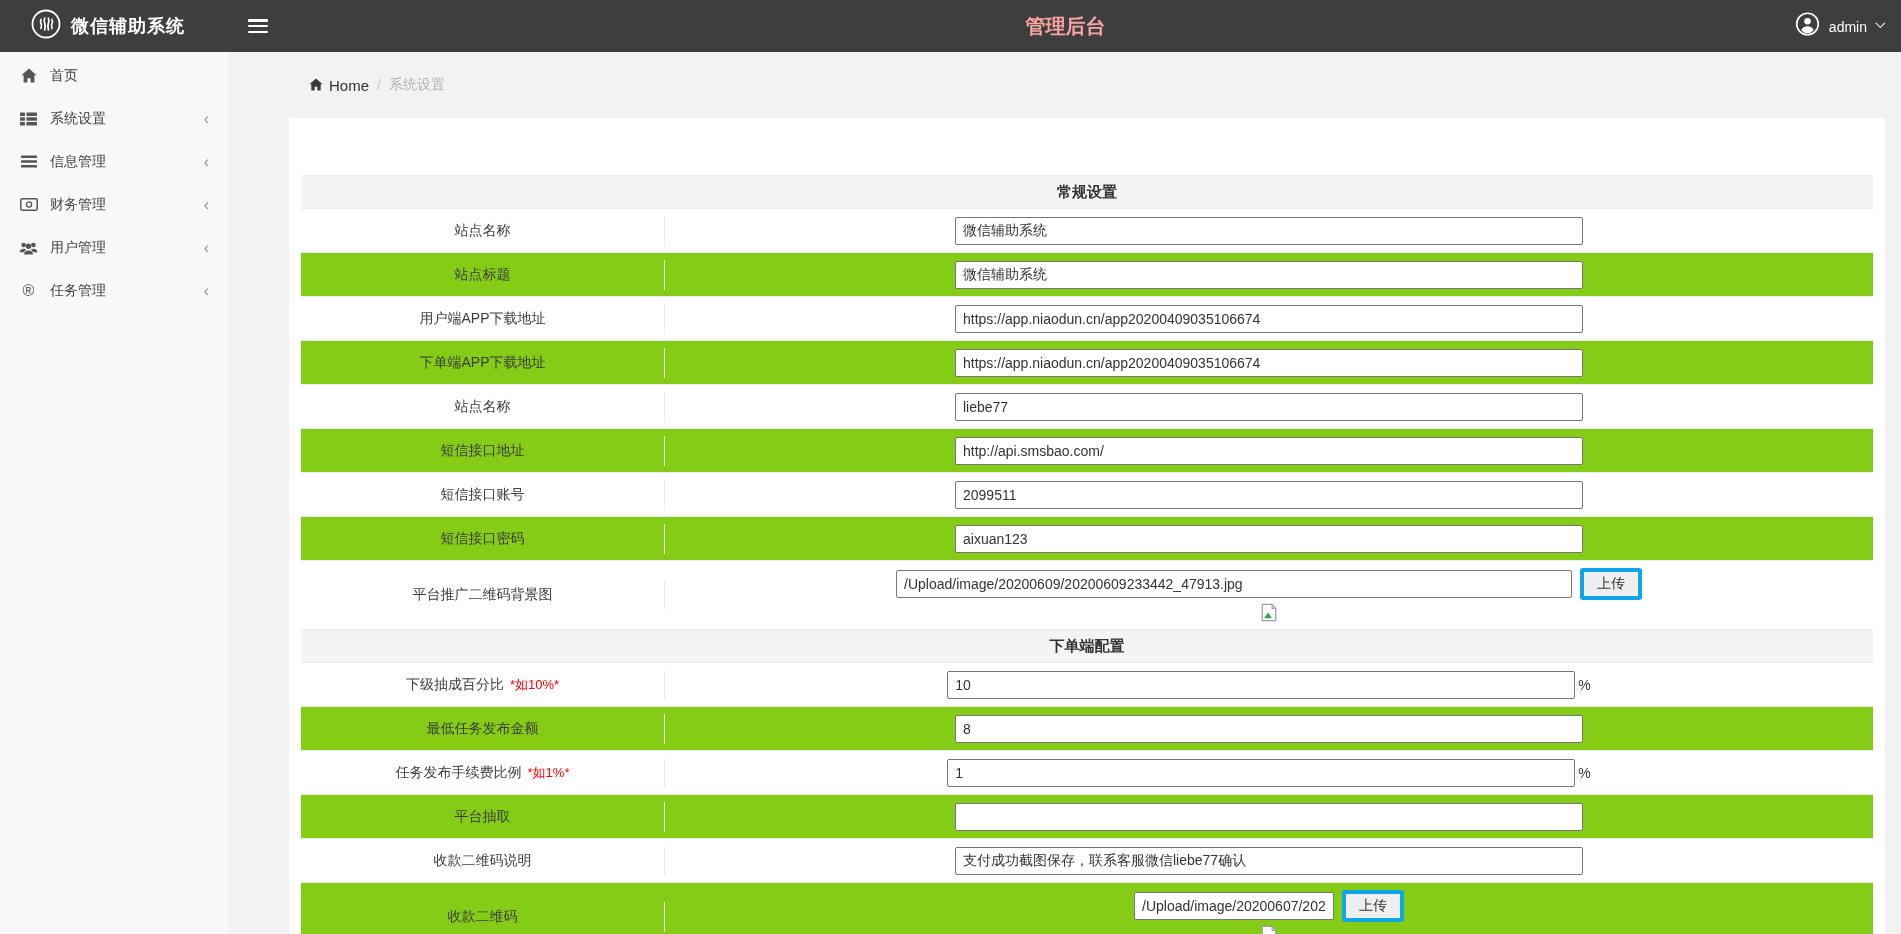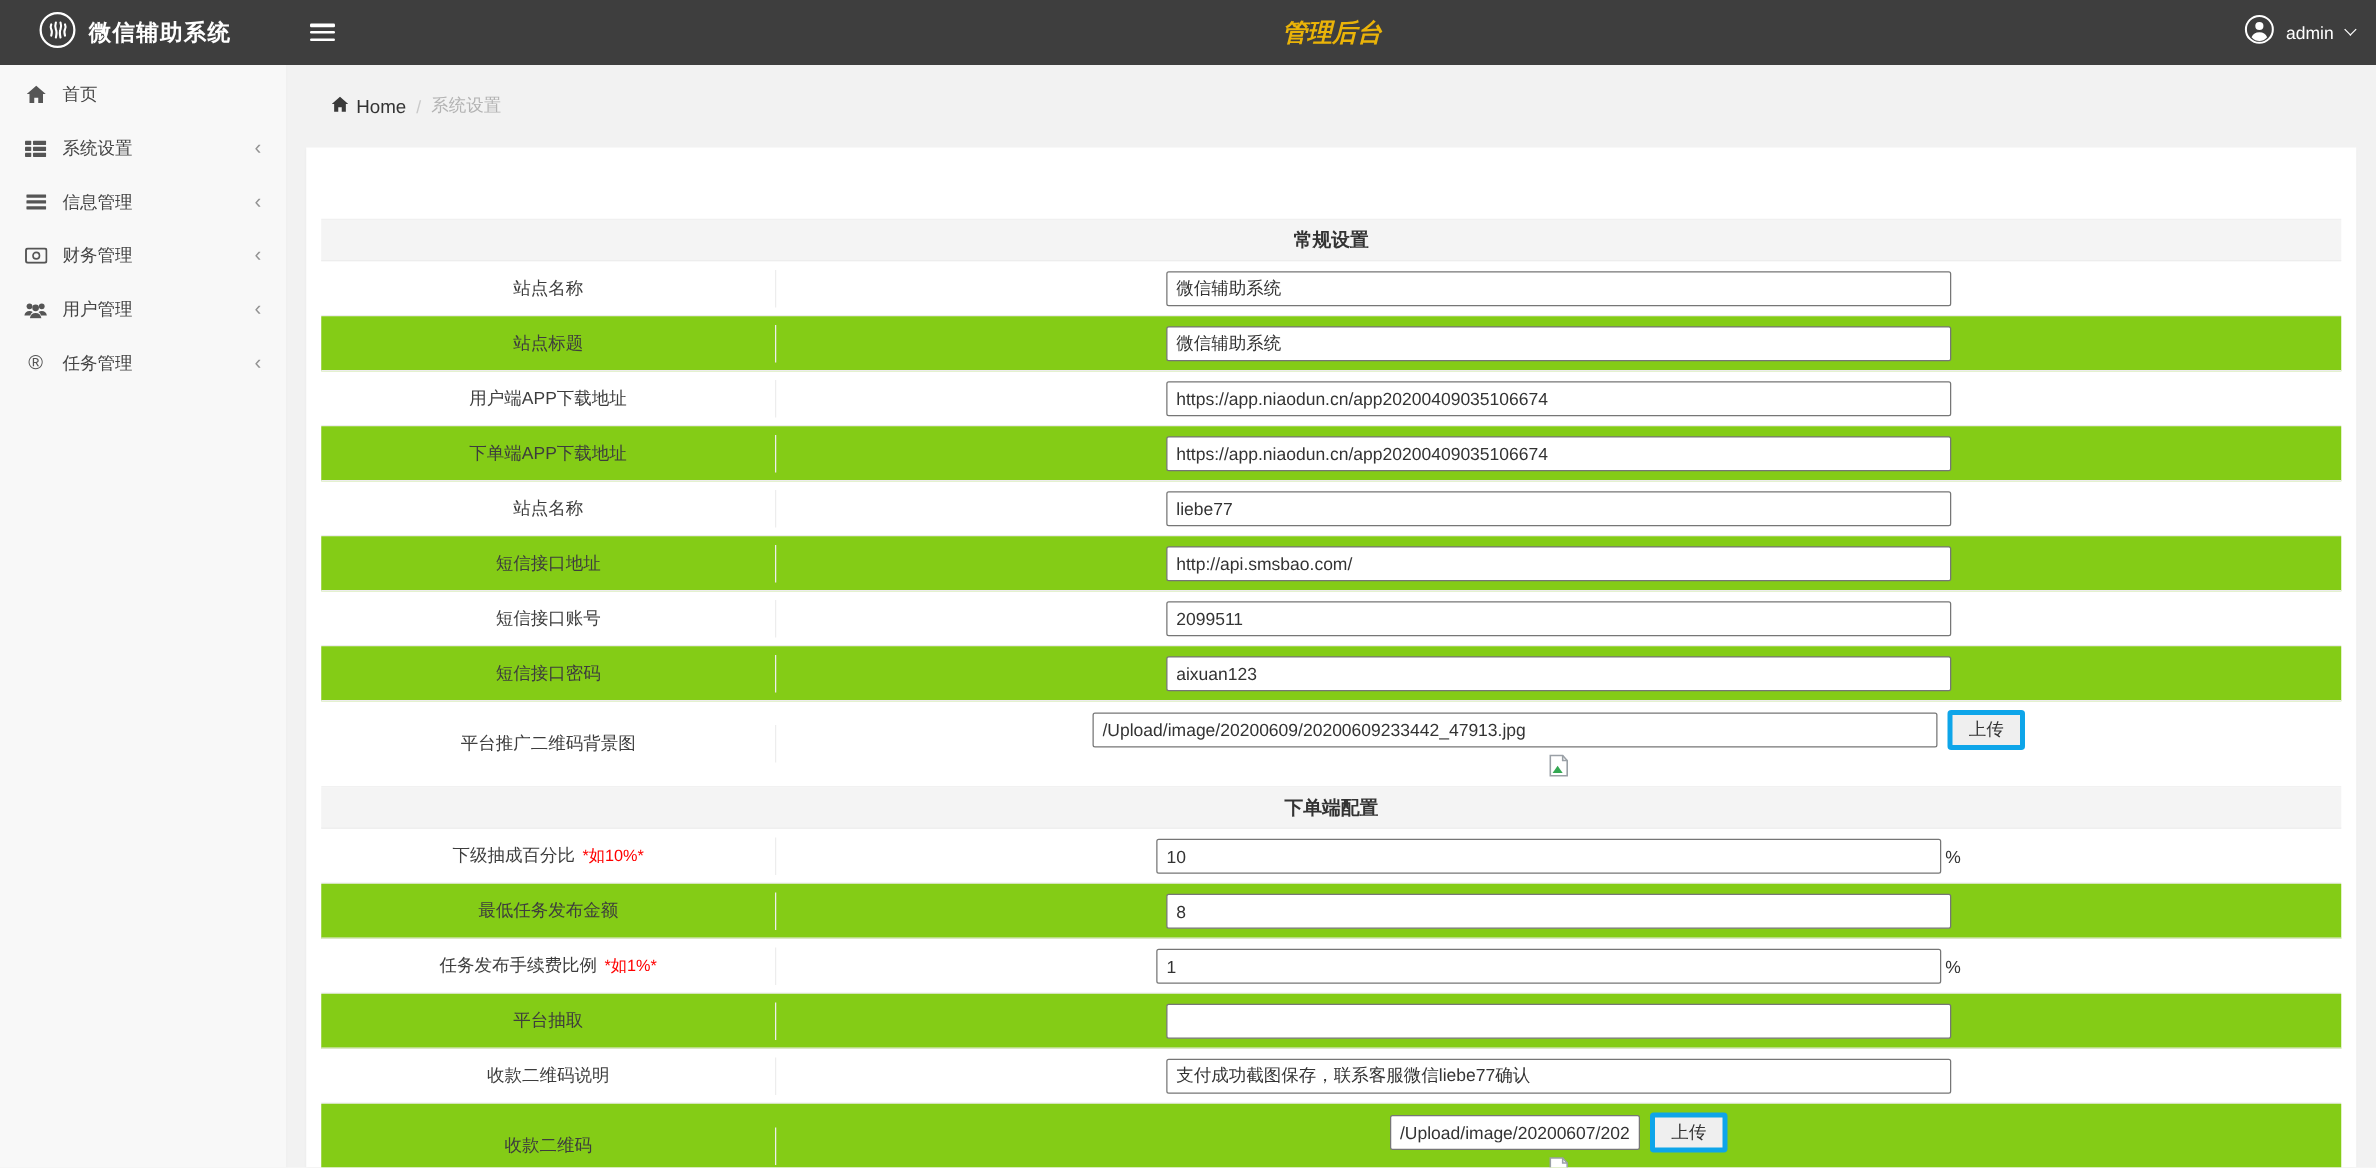--- a/index.html
+++ b/index.html
@@ -16,21 +16,21 @@
   .hamburger i { display: block; height: 2.5px; background: #fff; margin: 3.2px 0; border-radius: 1px; }
   .admin-title { position: absolute; left: 50%; top: 50%; transform: translate(-50%,-50%);
     font-size: 20px; font-weight: bold; }
   .user-zone { position: absolute; right: 20px; top: 50%; transform: translateY(-50%);
     display: flex; align-items: center; gap: 9px; color: #fff; cursor: pointer; }
   .user-name { font-size: 14px; color: #fff; }
   .caret-up { width: 7px; height: 7px; border-right: 1.6px solid #fff; border-bottom: 1.6px solid #fff;
     transform: rotate(45deg) translateY(-4px); margin-left: -2px; }
 
   
-  .page { display: flex; height: 882px; }
+  .page { display: flex; height: 882px; gap: 44px; }
   .sidebar { width: 230px; background: #f8f8f8; border-right: 1px solid #ededed; padding-top: 2px; }
   .side-item { height: 43px; display: flex; align-items: center; padding: 0 20px 0 19px; cursor: pointer; }
   .side-item .s-icon { width: 19px; display: flex; justify-content: center; margin-right: 12px; color: #555; }
   .side-item .s-label { font-size: 14px; color: #444; flex: 1; }
   .side-item .s-arrow { font-size: 16px; color: #939393; line-height: 1; }
 
   .main { flex: 1; display: flex; flex-direction: column; }
   .breadcrumb { height: 66px; display: flex; align-items: center; padding-left: 35px; gap: 8px; }
   .breadcrumb .bc-home { display: flex; align-items: center; gap: 6px; font-size: 15px; color: #333; cursor: pointer; }
   .breadcrumb .bc-sep { color: #c9c9c9; font-size: 14px; }
@@ -77,21 +77,21 @@
       </svg>
     </span>
     <span class="brand-title">微信辅助系统</span>
   </div>
   <div class="header-main">
     <span class="hamburger">
         <i></i>
         <i></i>
         <i></i>
       </span>
-    <span class="admin-title" id="admin-title" style="color: #eab308; font-style: italic;">管理后台</span>
+    <span class="admin-title" id="admin-title" style="color: #fca5a5;">管理后台</span>
     <span class="user-zone">
       <span>
         <svg width="25" height="25" viewBox="0 0 26 26" fill="none">
           <circle cx="13" cy="13" r="11.2" stroke="#fff" stroke-width="1.7"></circle>
           <circle cx="13" cy="10.2" r="3.4" fill="#fff"></circle>
           <path d="M6.5 19.5 q1.8-4.2 6.5-4.2 q4.7 0 6.5 4.2 q-3 3.2-6.5 3.2 q-3.5 0-6.5-3.2z" fill="#fff"></path>
         </svg>
       </span>
       <span class="user-name">admin</span>
       <span class="caret-up"></span>

